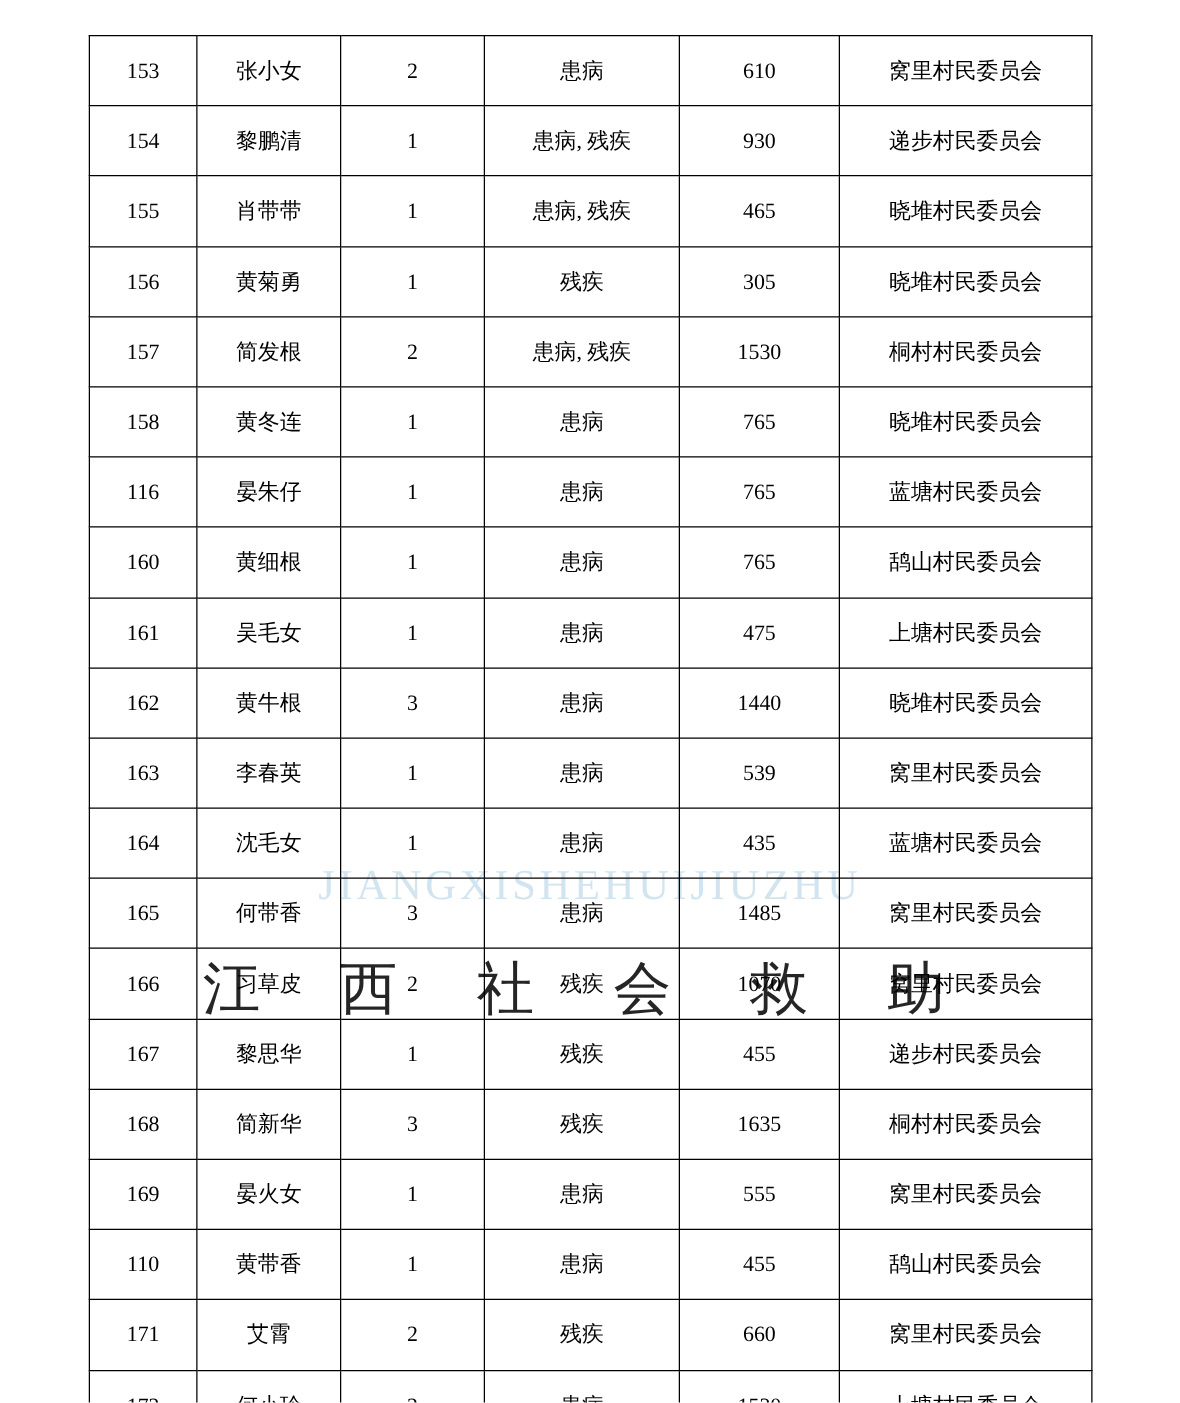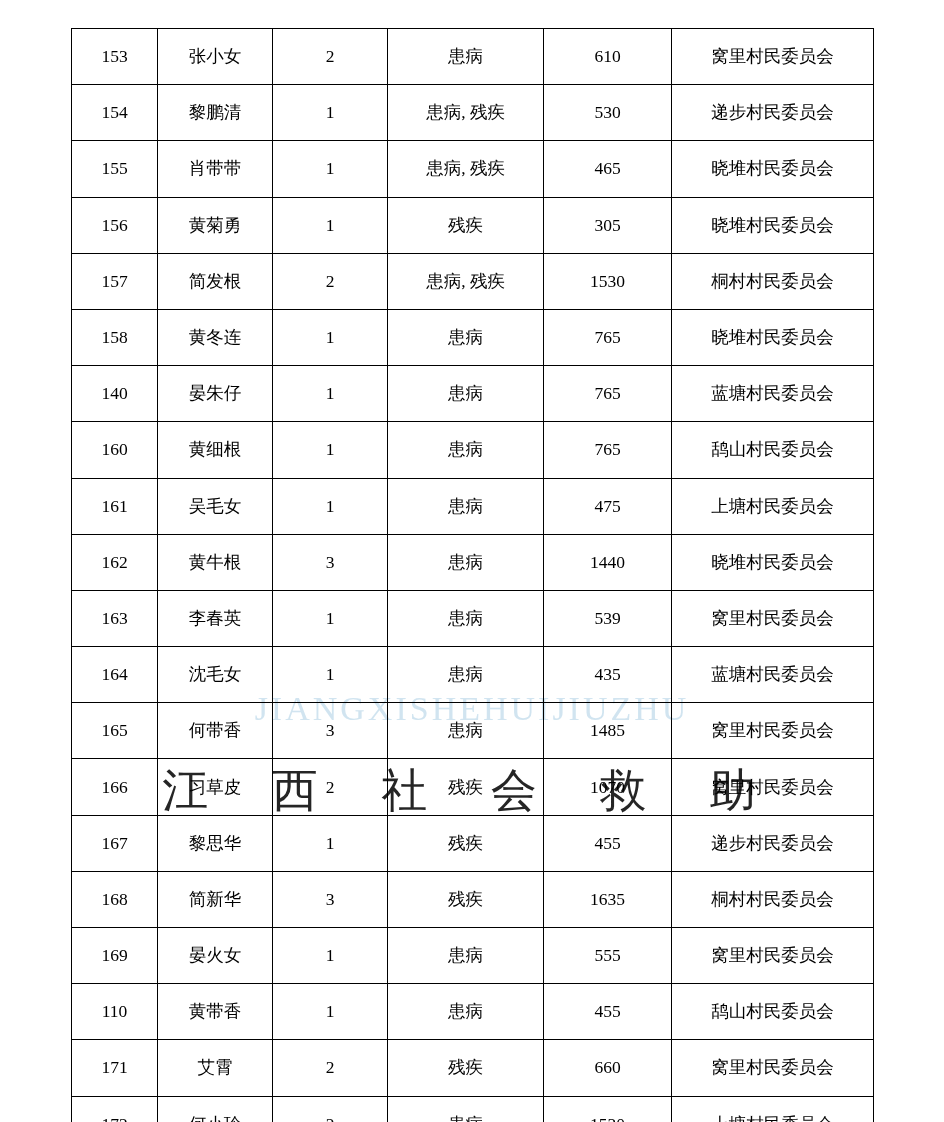--- a/index.html
+++ b/index.html
@@ -118,21 +118,21 @@
             <td class="cell-num">2</td>
             <td class="cell-type">患病</td>
             <td class="cell-amt">610</td>
             <td class="cell-org">窝里村民委员会</td>
           </tr>
           <tr>
             <td class="cell-id">154</td>
             <td class="cell-name">黎鹏清</td>
             <td class="cell-num">1</td>
             <td class="cell-type">患病, 残疾</td>
-            <td class="cell-amt">530</td>
+            <td class="cell-amt">930</td>
             <td class="cell-org">递步村民委员会</td>
           </tr>
           <tr>
             <td class="cell-id">155</td>
             <td class="cell-name">肖带带</td>
             <td class="cell-num">1</td>
             <td class="cell-type">患病, 残疾</td>
             <td class="cell-amt">465</td>
             <td class="cell-org">晓堆村民委员会</td>
           </tr>
@@ -154,21 +154,21 @@
           </tr>
           <tr>
             <td class="cell-id">158</td>
             <td class="cell-name">黄冬连</td>
             <td class="cell-num">1</td>
             <td class="cell-type">患病</td>
             <td class="cell-amt">765</td>
             <td class="cell-org">晓堆村民委员会</td>
           </tr>
           <tr>
-            <td class="cell-id">140</td>
+            <td class="cell-id">116</td>
             <td class="cell-name">晏朱仔</td>
             <td class="cell-num">1</td>
             <td class="cell-type">患病</td>
             <td class="cell-amt">765</td>
             <td class="cell-org">蓝塘村民委员会</td>
           </tr>
           <tr>
             <td class="cell-id">160</td>
             <td class="cell-name">黄细根</td>
             <td class="cell-num">1</td>

